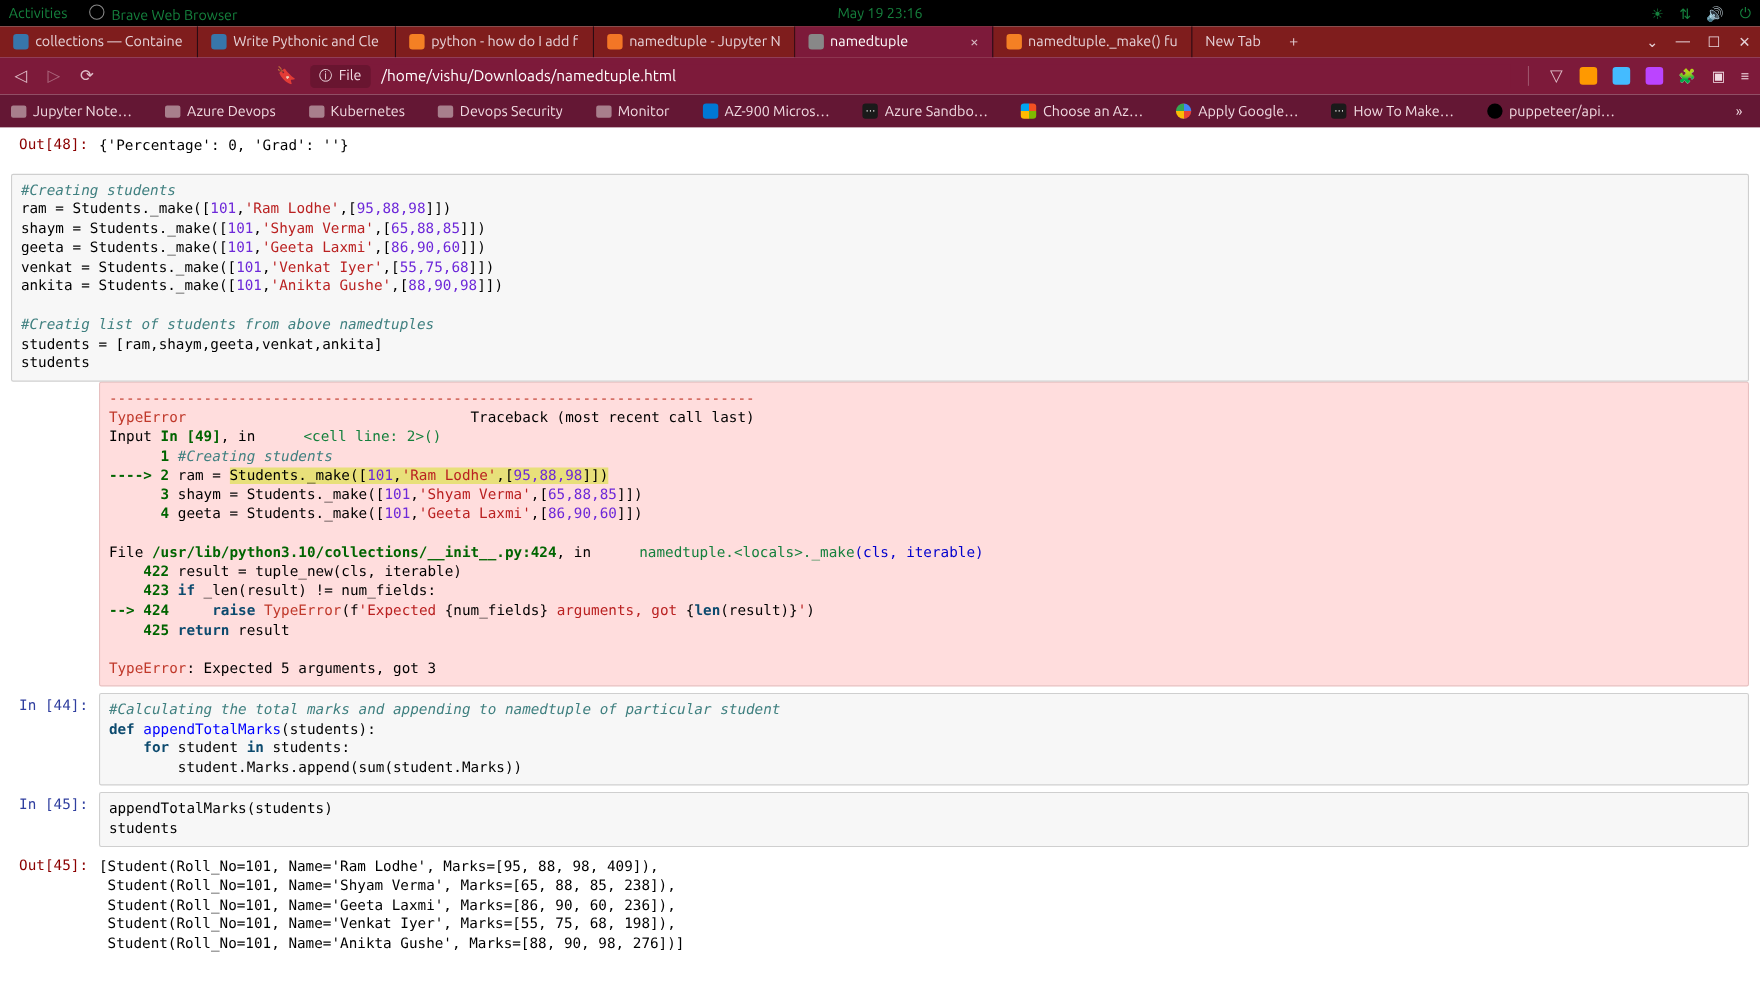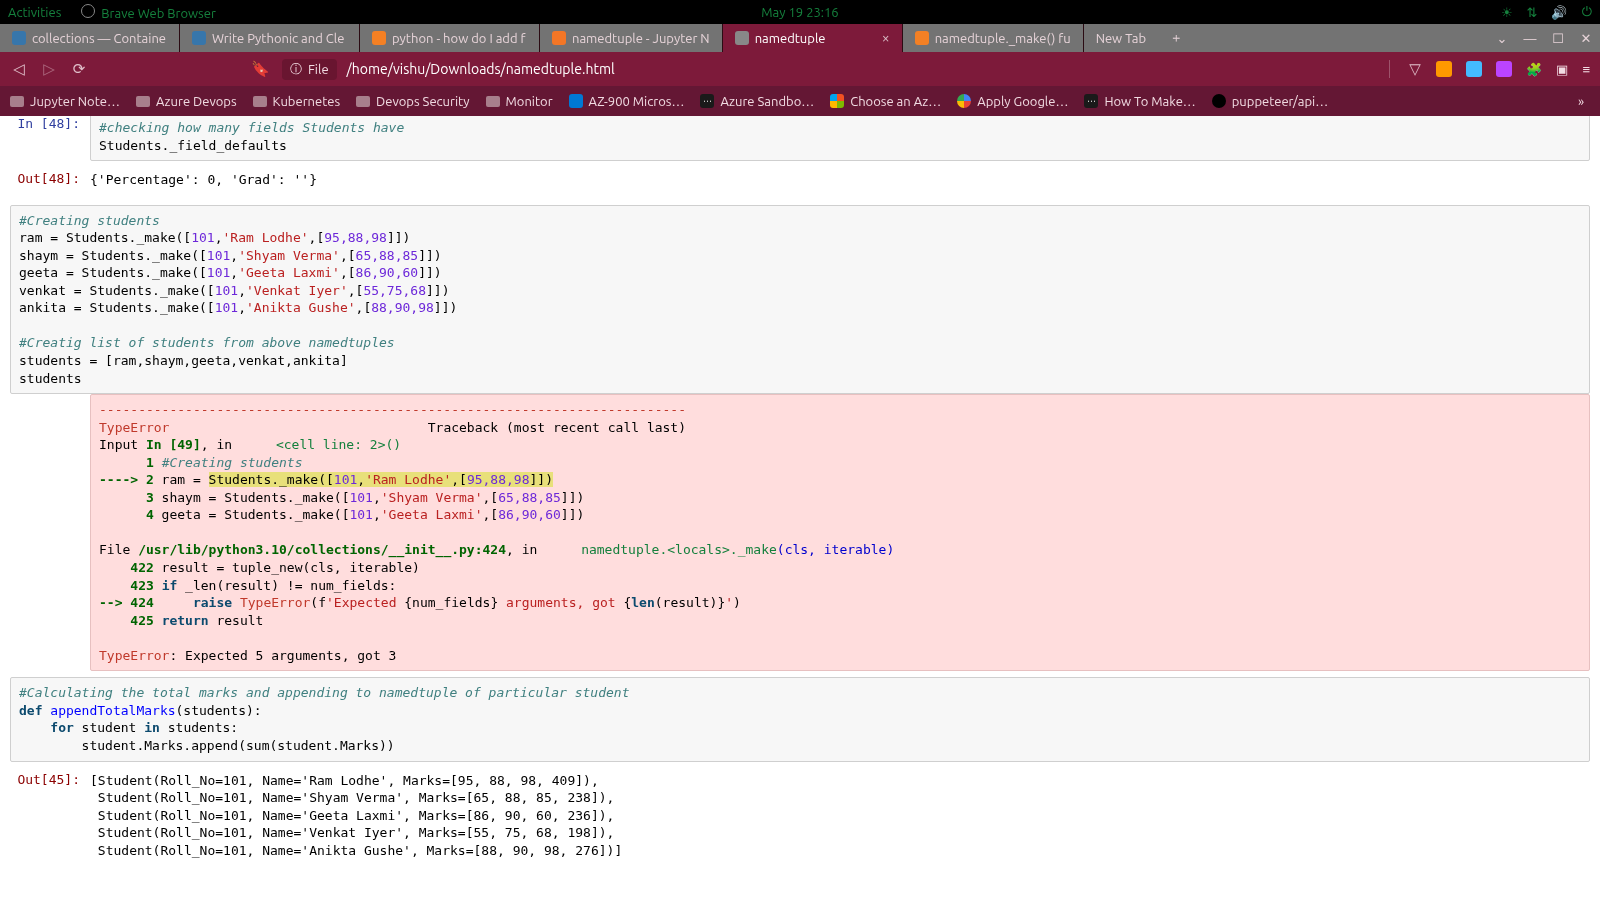--- a/index.html
+++ b/index.html
@@ -8,21 +8,21 @@
 
   
   .topbar { height: 24px; background: #000; color: #15803d; display: flex; align-items: center; padding: 0 8px; font-size: 13px; }
   .tb-left { display:flex; gap:20px; align-items:center; }
   .tb-left .app-ico { width:14px; height:14px; border:1px solid #888; border-radius:50%; display:inline-block; margin-right:6px; position:relative; }
   .tb-center { position:absolute; left:50%; transform:translateX(-50%); }
   .tb-right { margin-left:auto; display:flex; gap:14px; align-items:center; }
   .i { display:inline-block; }
 
   
-  .tabstrip { height: 28px; background: #737373; display:flex; align-items:stretch; }
+  .tabstrip { height: 28px; background: #7f1d1d; display:flex; align-items:stretch; }
   .tab { display:flex; align-items:center; gap:6px; padding:0 12px; color:#e6d3d8; border-right:1px solid #2b0b13; font-size:13px; max-width:200px; overflow:hidden; white-space:nowrap; min-width:180px; }
   .tab .favicon { width:14px; height:14px; background:#aaa; border-radius:3px; flex:none; }
   .tab.active { background:#7d1a3a; color:#fff; }
   .tab .close { margin-left:auto; opacity:.7; font-size:14px; padding-left:6px;}
   .tab.newtab { min-width: auto; max-width:none; border-right:none;}
   .windowctl { margin-left:auto; display:flex; align-items:center; color:#e6d3d8;}
   .windowctl span { width:28px; text-align:center; }
   .tab .addtab { width:20px; text-align:center; }
 
   
@@ -30,21 +30,21 @@
   .navbtn { width:18px; height:18px; display:flex; align-items:center; justify-content:center; opacity:.85; font-size:15px;}
   .urlblock { flex:1; display:flex; align-items:center; background:#7d1a3a; border:none; color:#f1dbe2;}
   .urlblock .scheme { background:#691530; padding:2px 8px; border-radius:4px; margin-right:10px; display:flex; align-items:center; gap:6px;}
   .urlblock .scheme .icn { font-size:12px; }
   .urlblock .path { color:#fff; font-size:14px; }
   .right-icons { display:flex; gap:14px; align-items:center; }
   .right-icons .ext { width:16px; height:16px; border-radius:3px; }
   .sep-vert { width:1px; height:18px; background: rgba(255,255,255,.25); margin:0 4px;}
 
   
-  .bookbar { height: 30px; background:#641734; display:flex; align-items:center; padding:0 10px; gap:16px; color:#f1dbe2; font-size:13px; overflow:hidden;}
+  .bookbar { height: 30px; background:#641734; display:flex; align-items:center; padding:0 10px; gap:30px; color:#f1dbe2; font-size:13px; overflow:hidden;}
   .bm { display:flex; align-items:center; gap:6px; white-space:nowrap;}
   .bm .fldr { width:14px; height:11px; background:#a87f8c; border-radius:2px; display:inline-block; position:relative;}
   .bm .ic { width:14px; height:14px; border-radius:3px; display:inline-block;}
   .bm .ic.az { background:#0078d4;}
   .bm .ic.ms { background: conic-gradient(#f25022 0 25%, #7fba00 0 50%, #ffb900 0 75%, #00a4ef 0 100%);}
   .bm .ic.gd { width:14px;height:14px;background:#fff; border-radius:50%; background-image: conic-gradient(#4285f4 0 25%, #ea4335 0 50%, #fbbc05 0 75%, #34a853 0);}
   .bm .ic.sb { background:#1a1a1a; color:#fff; font-size:9px; text-align:center; line-height:14px;}
   .bm .ic.gh { background:#000; border-radius:50%;}
   .bookbar .chev { margin-left:auto; padding:0 6px;}
 
@@ -196,27 +196,20 @@
   <span class="bm">
       <span class="ic gh"></span>
       <span>puppeteer/api…</span>
     </span>
   <span class="chev">»</span>
 </div>
 
 <div class="content">
   <div class="cells">
 
-    <div class="cell" style="margin-top:-8px">
-      <div class="prompt">In [48]:</div>
-      <div class="cell-body">
-<pre><span class="tok-cmt">#checking how many fields Students have</span>
-<span>Students._field_defaults</span></pre>
-      </div>
-    </div>
 
     <div class="cell">
       <div class="prompt out">Out[48]:</div>
       <div class="cell-body noborder">
 <pre>{'Percentage': 0, 'Grad': ''}</pre>
       </div>
     </div>
 
     <div class="cell">
       <div class="cell-body">
@@ -248,28 +241,36 @@
     <span class="err-grn">422</span><span> result = tuple_new(cls, iterable)</span>
     <span class="err-grn">423</span> <span class="tok-kw">if</span> _len(result) != num_fields:
 <span class="err-grn">--&gt; </span><span class="err-grn">424</span>     <span class="tok-kw">raise</span> <span class="err-red">TypeError</span>(f<span class="err-str">'Expected </span>{num_fields}<span class="err-str"> arguments, got </span>{<span class="tok-kw">len</span>(result)}<span class="err-str">'</span>)
     <span class="err-grn">425</span> <span class="tok-kw">return</span> result
 
 <span class="err-red">TypeError</span><span>: Expected 5 arguments, got 3</span></pre>
       </div>
     </div>
 
     <div class="cell">
+      <div class="prompt">In [44]:</div>
       <div class="cell-body">
 <pre><span class="tok-cmt">#Calculating the total marks and appending to namedtuple of particular student</span>
 <span class="tok-kw">def</span> <span class="tok-def">appendTotalMarks</span>(students):
     <span class="tok-kw">for</span> student <span class="tok-kw">in</span> students:
         student.Marks.append(sum(student.Marks))</pre>
       </div>
     </div>
 
+    <div class="cell">
+      <div class="prompt">In [45]:</div>
+      <div class="cell-body">
+<pre><span>appendTotalMarks(students)</span>
+<span>students</span></pre>
+      </div>
+    </div>
 
     <div class="cell">
       <div class="prompt out">Out[45]:</div>
       <div class="cell-body noborder">
 <pre><span>[Student(Roll_No=101, Name='Ram Lodhe', Marks=[95, 88, 98, 409]),</span>
 <span> Student(Roll_No=101, Name='Shyam Verma', Marks=[65, 88, 85, 238]),</span>
 <span> Student(Roll_No=101, Name='Geeta Laxmi', Marks=[86, 90, 60, 236]),</span>
 <span> Student(Roll_No=101, Name='Venkat Iyer', Marks=[55, 75, 68, 198]),</span>
 <span> Student(Roll_No=101, Name='Anikta Gushe', Marks=[88, 90, 98, 276])]</span></pre>
       </div>

